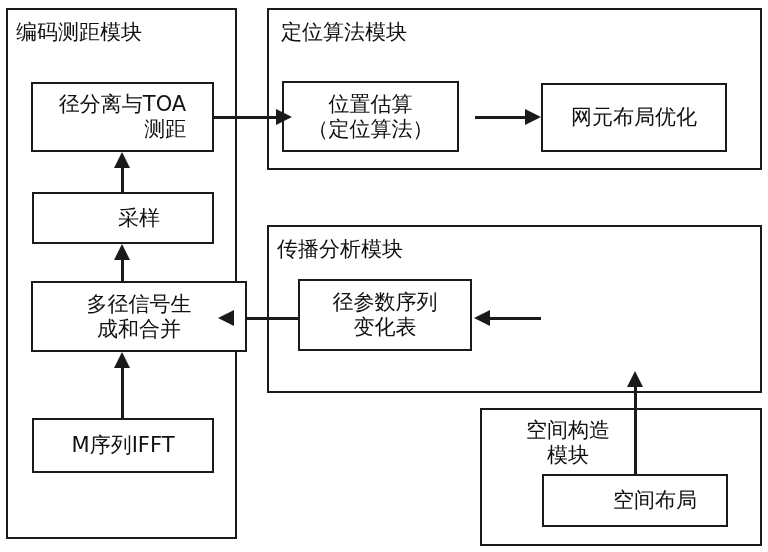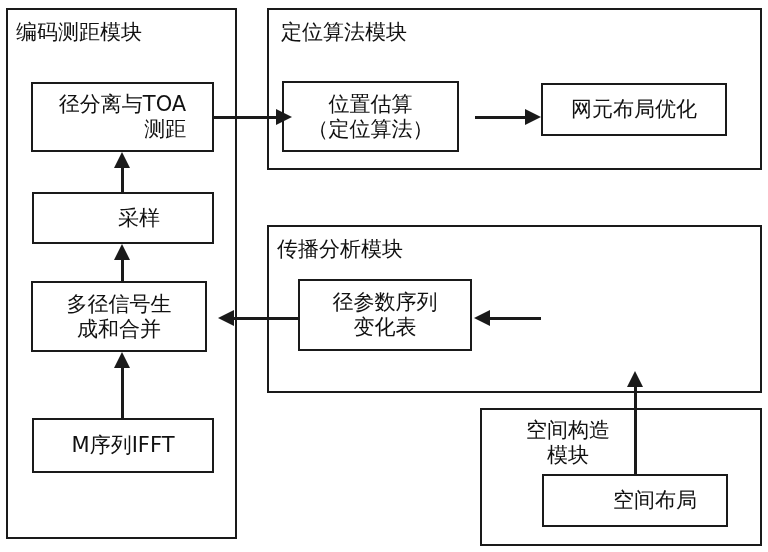--- a/index.html
+++ b/index.html
@@ -111,29 +111,29 @@
   <div class="arrow left" style="left:474px; top:310px;"></div>
 
   <div class="conn v" style="left:634px; top:385px; width:3px; height:89px;"></div>
   <div class="arrow up" style="left:627px; top:371px;"></div>
 
   <div class="node" style="left:31px; top:82px; width:183px; height:70px;text-align:right;">径分离与TOA
 测距</div>
 
   <div class="node" style="left:32px; top:192px; width:182px; height:52px;padding-left:32px;">采样</div>
 
-  <div class="node" style="left:31px; top:281px; width:176px; height:71px;">多径信号生
+  <div class="node" style="left:31px; top:281px; width:216px; height:71px;">多径信号生
 成和合并</div>
 
   <div class="node" style="left:32px; top:418px; width:182px; height:55px;">M序列IFFT</div>
 
   <div class="node" style="left:282px; top:81px; width:177px; height:71px;">位置估算
 （定位算法）</div>
 
-  <div class="node" style="left:541px; top:83px; width:186px; height:53px;">网元布局优化</div>
+  <div class="node" style="left:541px; top:83px; width:186px; height:69px;">网元布局优化</div>
 
   <div class="node" style="left:298px; top:279px; width:174px; height:72px;">径参数序列
 变化表</div>
 
 
   <div class="node" style="left:542px; top:474px; width:186px; height:53px;padding-left:40px;">空间布局</div>
 
 </div>
 
 </body></html>

